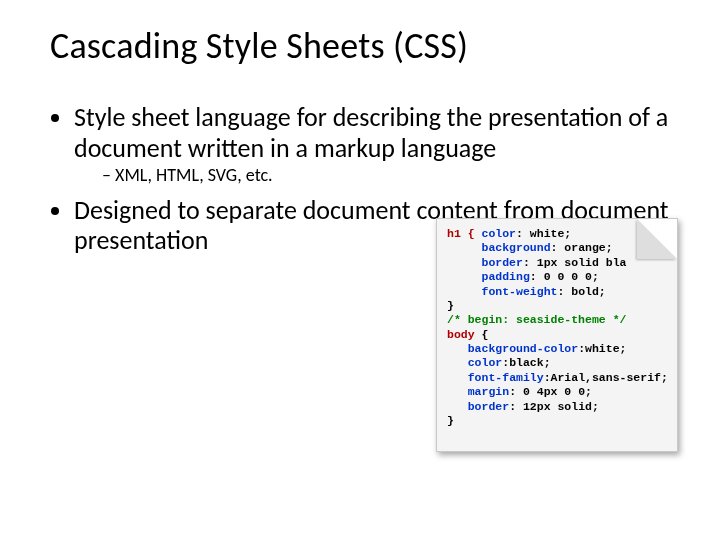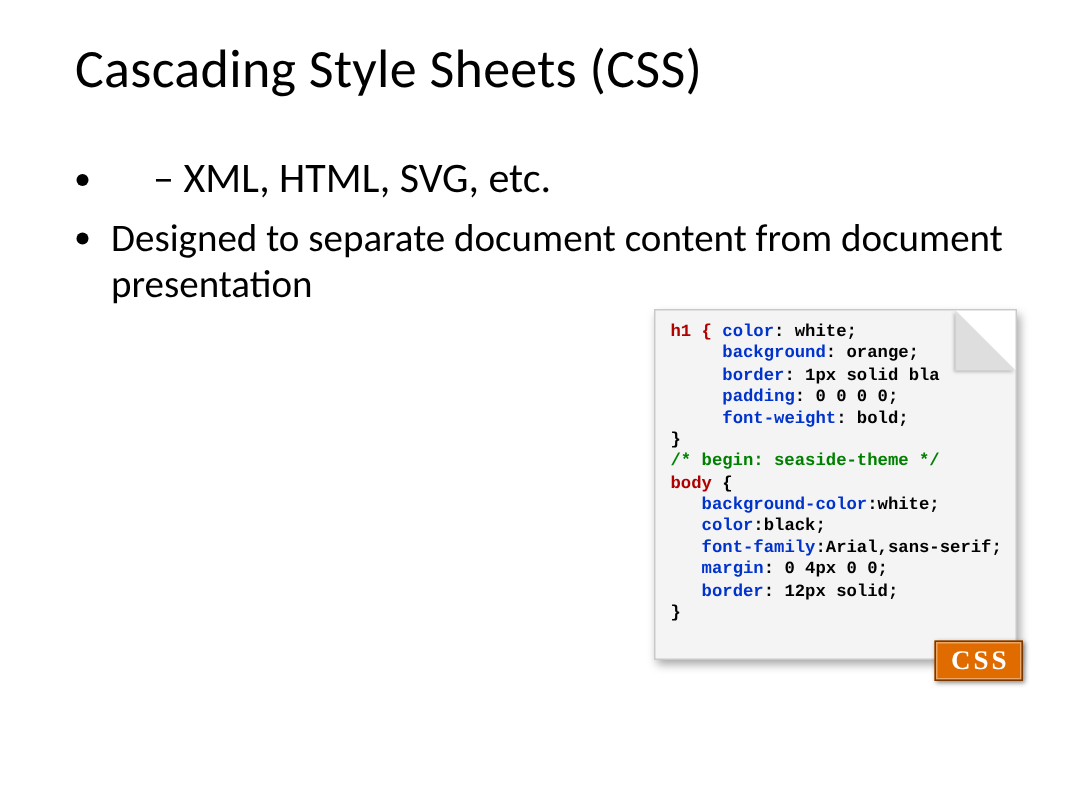--- a/index.html
+++ b/index.html
@@ -37,34 +37,34 @@
     line-height: 1.18;
   }
   ul.b1 > li {
     margin-bottom: 4px;
     max-width: 620px;
   }
   ul.b2 {
     list-style: none;
     margin: 2px 0 8px 0;
     padding-left: 28px;
-    font-size: 28px;
+    font-size: 18px;
   }
   ul.b2 > li::before {
     content: "– ";
   }
   .li2 {
     max-width: 340px;
   }
 
   
   .sheet-wrap {
     position: absolute;
     right: 44px;
-    top: 206px;
+    top: 218px;
     width: 240px;
   }
   .sheet {
     position: relative;
     width: 240px;
     height: 232px;
     background: #f4f4f4;
     border: 1px solid #c9c9c9;
     box-shadow: 2px 3px 6px rgba(0,0,0,0.35);
     overflow: hidden;
@@ -121,20 +121,21 @@
 </head>
 <body>
 
 <div class="slide">
 
   <h1 class="title">Cascading Style Sheets (CSS)</h1>
 
   <div class="body">
     <ul class="b1">
       <li>
+        <span>Style sheet language for describing the presentation of a document written in a markup language</span>
         <ul class="b2">
           <li>XML, HTML, SVG, etc.</li>
         </ul>
       </li>
       <li class="li2">Designed to separate document content from document presentation</li>
     </ul>
   </div>
 
   <div class="sheet-wrap">
     <div class="sheet">
@@ -146,16 +147,15 @@
 <span class="k-black">}</span>
 <span class="k-green">/* begin: seaside-theme */</span>
 <span class="k-red">body</span><span class="k-black"> {</span>
    <span class="k-blue">background-color</span><span class="k-black">:white;</span>
    <span class="k-blue">color</span><span class="k-black">:black;</span>
    <span class="k-blue">font-family</span><span class="k-black">:Arial,sans-serif;</span>
    <span class="k-blue">margin</span><span class="k-black">: 0 4px 0 0;</span>
    <span class="k-blue">border</span><span class="k-black">: 12px solid;</span>
 <span class="k-black">}</span></div>
     </div>
-    <div class="badge">CSS</div>
   </div>
 
 </div>
 
 </body></html>

